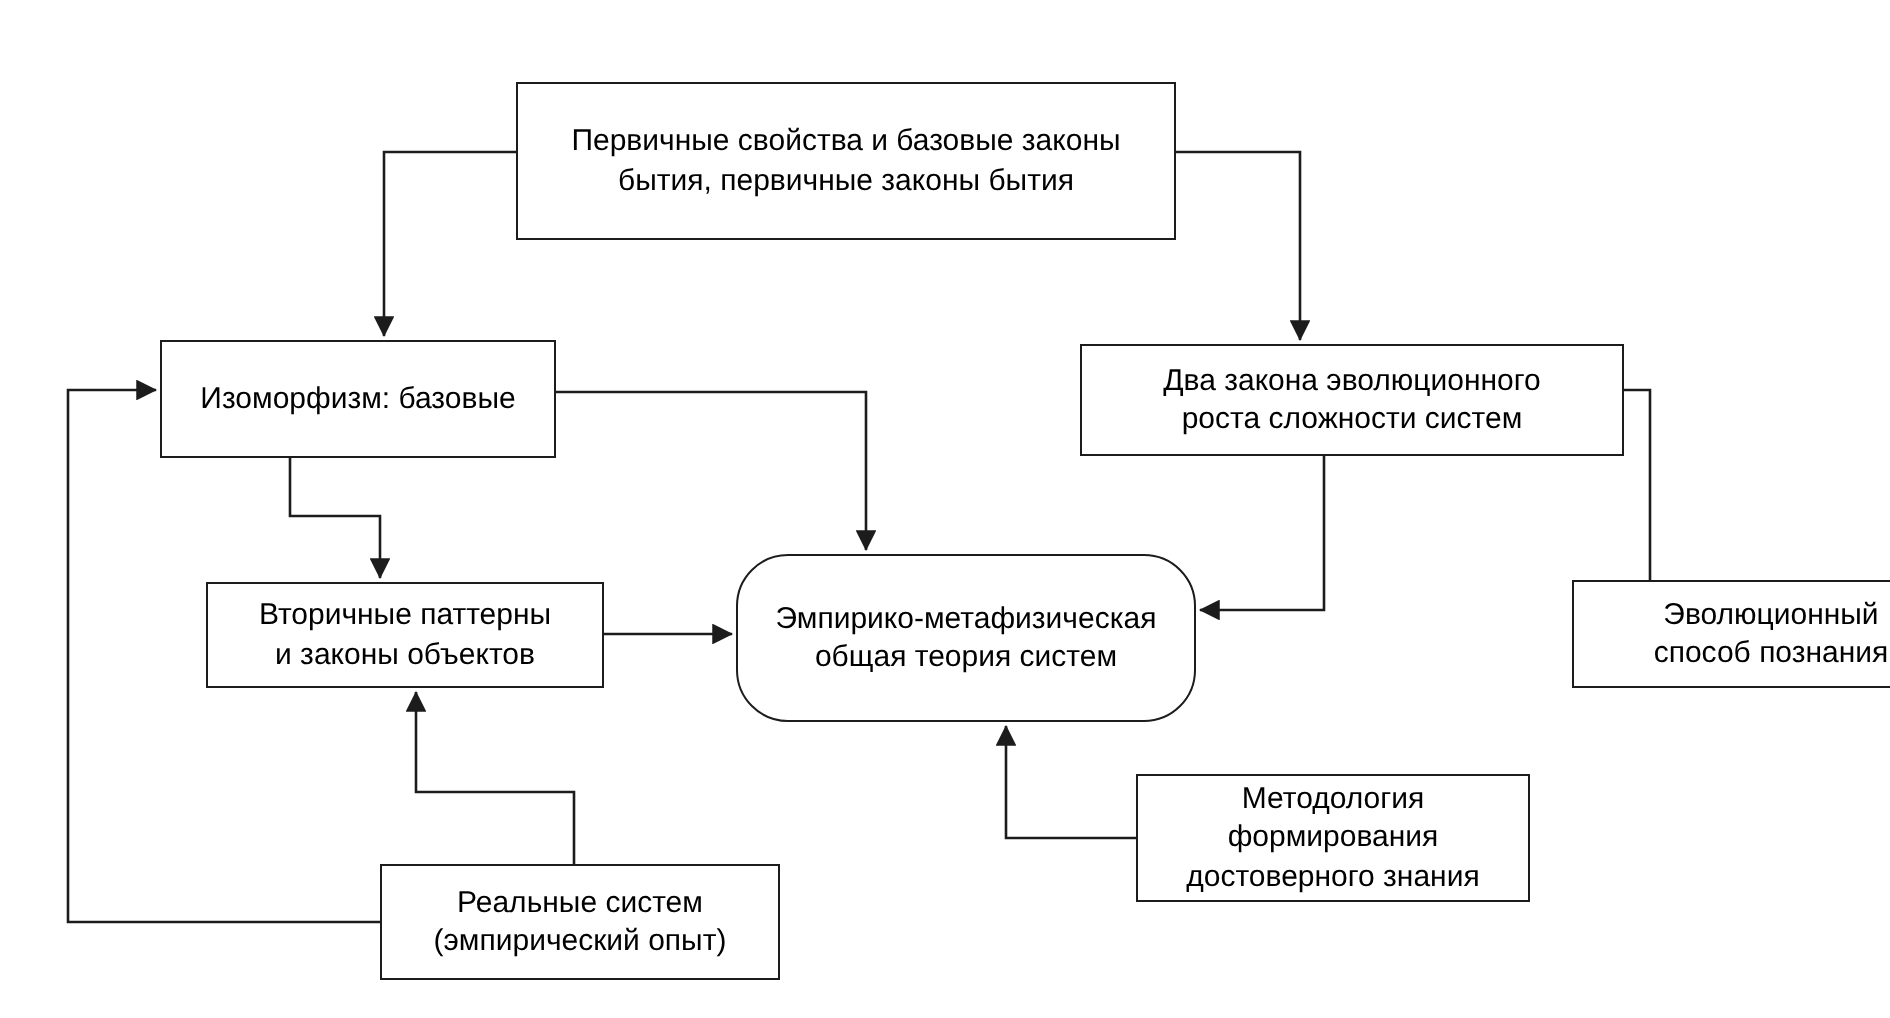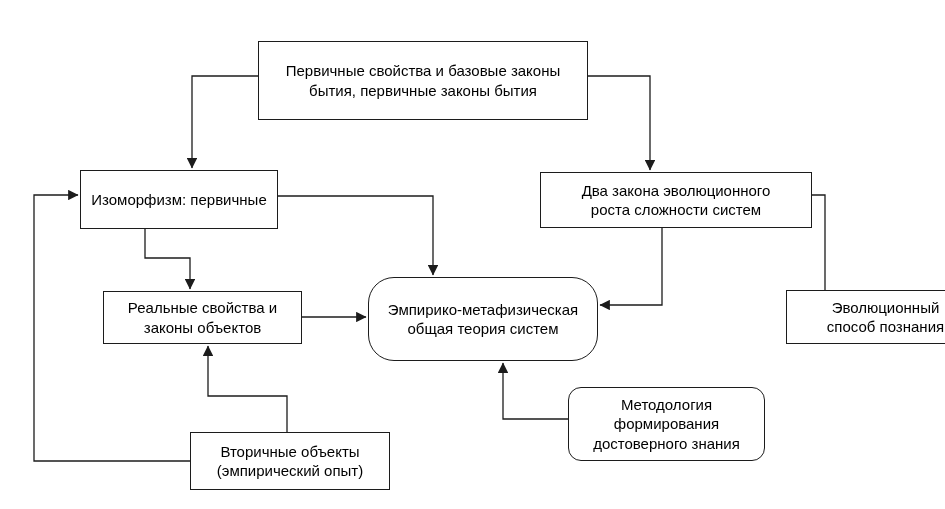--- a/index.html
+++ b/index.html
@@ -66,40 +66,40 @@
     <path class="connector" d="M568,419 H503 V363" marker-end="url(#arrow)"></path>
     <path class="connector" d="M287,432 V396 H208 V346" marker-end="url(#arrow)"></path>
     <path class="connector" d="M190,461 H34 V195 H78" marker-end="url(#arrow)"></path>
   </svg>
 
   <div class="node" style="left:258px; top:41px; width:330px; height:79px;">
     <span class="label" style="max-width:306px;">Первичные свойства и базовые законы бытия, первичные законы бытия</span>
   </div>
 
   <div class="node" style="left:80px; top:170px; width:198px; height:59px;">
-    <span class="label">Изоморфизм: первичные</span>
+    <span class="label">Изоморфизм: базовые</span>
   </div>
 
   <div class="node" style="left:540px; top:172px; width:272px; height:56px;">
     <span class="label" style="max-width:212px;">Два закона эволюционного роста сложности систем</span>
   </div>
 
   <div class="node" style="left:103px; top:291px; width:199px; height:53px;">
-    <span class="label" style="max-width:156px;">Реальные свойства и законы объектов</span>
+    <span class="label" style="max-width:156px;">Вторичные паттерны и законы объектов</span>
   </div>
 
   <div class="node" style="left:368px; top:277px; width:230px; height:84px;border-radius:26px;">
     <span class="label" style="max-width:214px;">Эмпирико-метафизическая общая теория систем</span>
   </div>
 
   <div class="node" style="left:758px; top:290px; width:199px; height:54px;margin-left:28px;">
     <span class="label" style="max-width:142px;">Эволюционный способ познания</span>
   </div>
 
-  <div class="node" style="left:568px; top:387px; width:197px; height:74px;border-radius:13px;">
+  <div class="node" style="left:568px; top:387px; width:197px; height:64px;">
     <span class="label" style="max-width:170px;">Методология формирования достоверного знания</span>
   </div>
 
   <div class="node" style="left:190px; top:432px; width:200px; height:58px;">
-    <span class="label" style="max-width:172px;">Вторичные объекты (эмпирический опыт)</span>
+    <span class="label" style="max-width:172px;">Реальные систем (эмпирический опыт)</span>
   </div>
 
 </div>
 
 </body></html>

